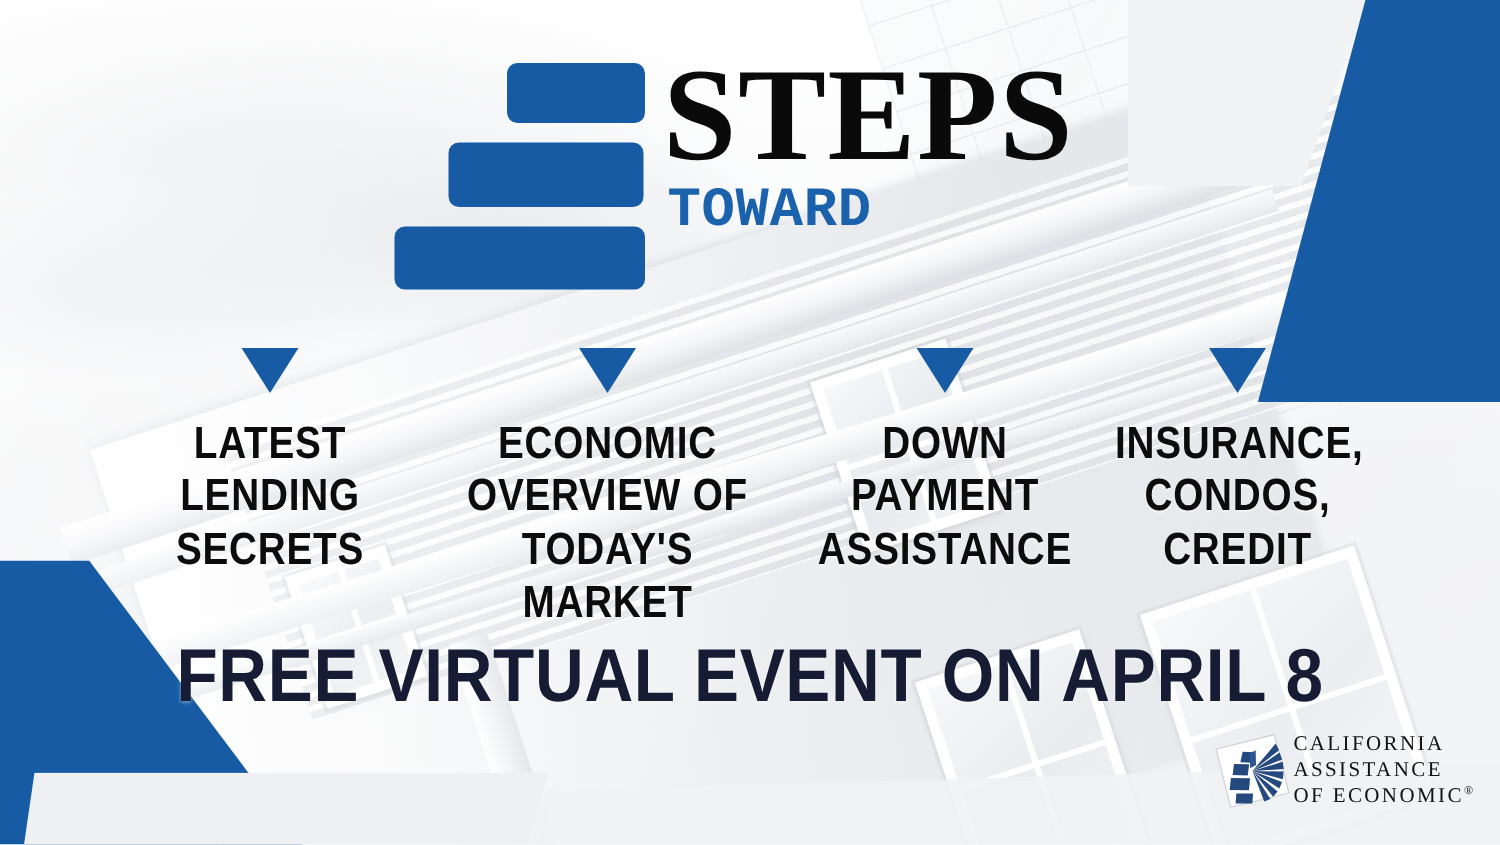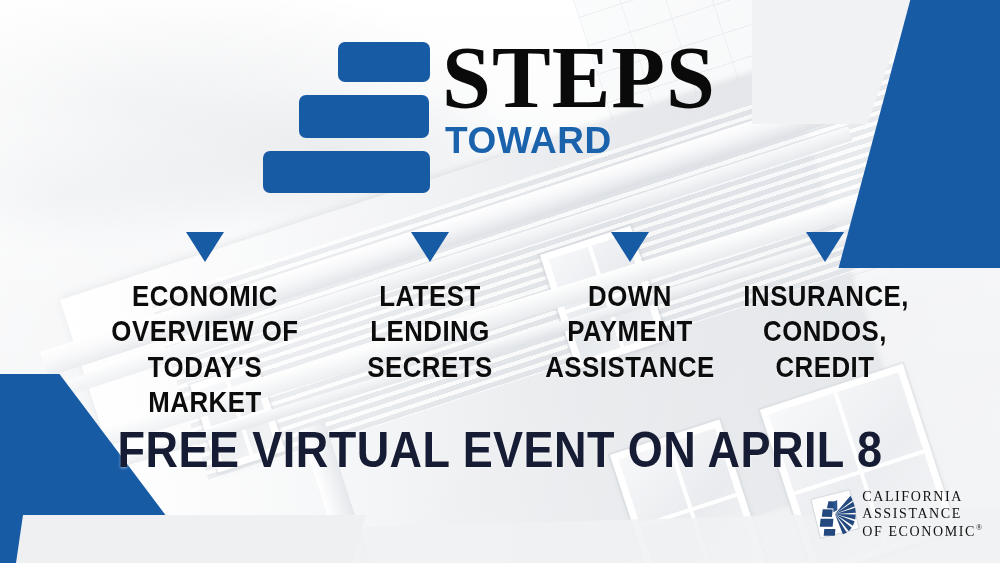--- a/index.html
+++ b/index.html
@@ -184,21 +184,21 @@
   .logo-words { padding-left:12px; padding-top:2px; }
   .logo-steps {
     font-family:"Liberation Serif", serif;
     font-weight:700;
     font-size:88px;
     line-height:.86;
     letter-spacing:1px;
     color:#0a0a0a;
   }
   .logo-sub {
-    font-family:Liberation Sans, sans-serif;
+    font-family:Liberation Mono, monospace;
     font-weight:700;
     font-size:37px;
     line-height:1.05;
     letter-spacing:.5px;
     color:#1b62ad;
     margin-top:6px;
     margin-left:3px;
   }
 
   
@@ -315,31 +315,31 @@
     </div>
     <div class="logo-words">
       <div class="logo-steps">STEPS</div>
       <div class="logo-sub">
         <div>TOWARD</div>
       </div>
     </div>
   </div>
 
   <div class="features">
+    <div class="feature f1">
+      <div class="tri"></div>
+      <div class="feature-text">LATEST
+LENDING
+SECRETS</div>
+    </div>
     <div class="feature f2">
       <div class="tri"></div>
       <div class="feature-text">ECONOMIC
 OVERVIEW OF
 TODAY'S MARKET</div>
-    </div>
-    <div class="feature f1">
-      <div class="tri"></div>
-      <div class="feature-text">LATEST
-LENDING
-SECRETS</div>
     </div>
     <div class="feature f3">
       <div class="tri"></div>
       <div class="feature-text">DOWN
 PAYMENT
 ASSISTANCE</div>
     </div>
     <div class="feature f4">
       <div class="tri"></div>
       <div class="feature-text">INSURANCE,

